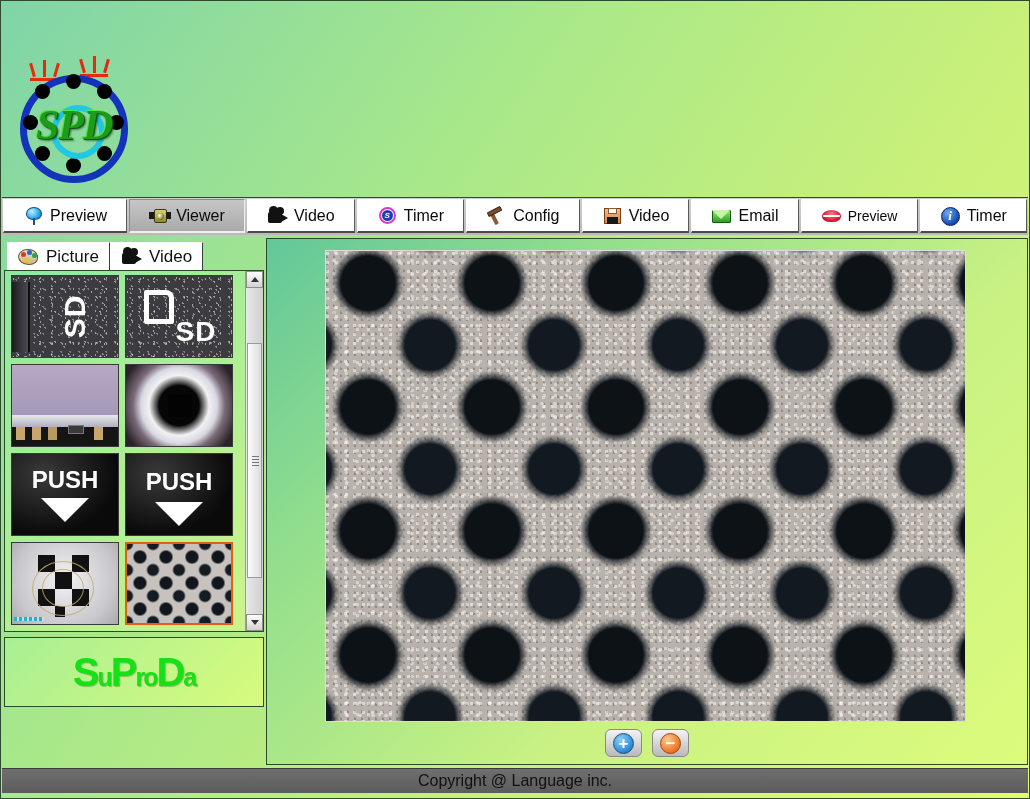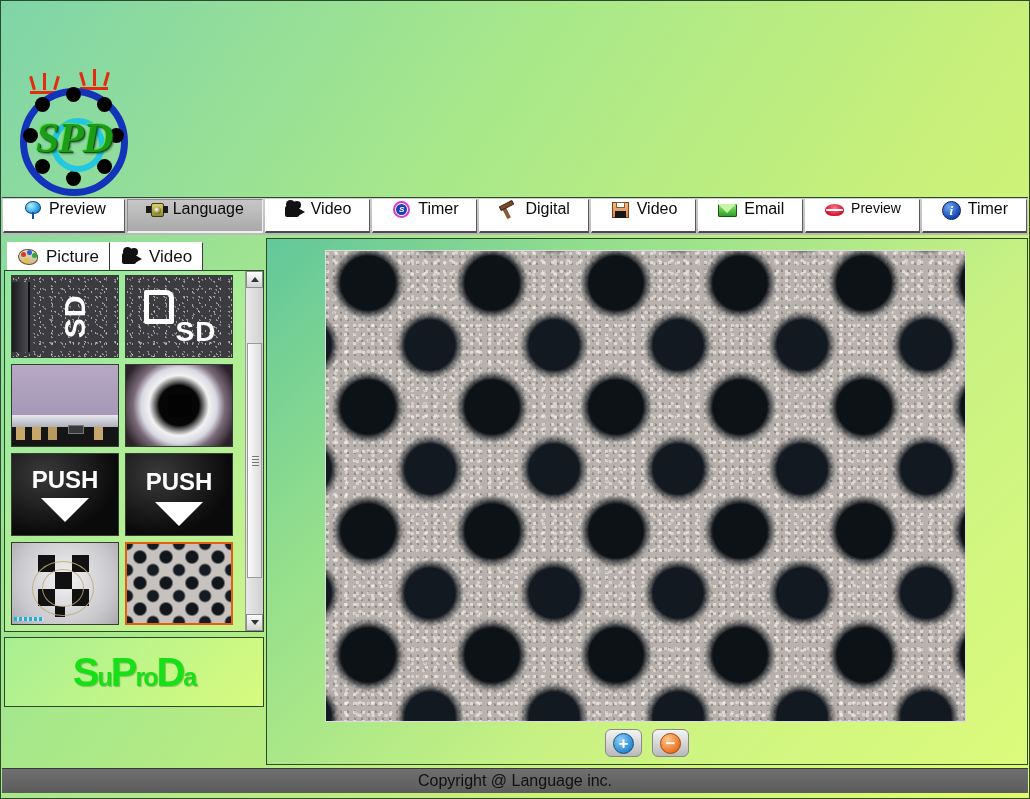--- a/index.html
+++ b/index.html
@@ -55,21 +55,21 @@
     background: linear-gradient(to bottom, #f08a66 0%, #d2401a 48%, #a82c10 52%, #e06a3c 100%);
   }
   .win-btn .glyph-min { width: 11px; height: 3px; background: #fff; margin-top: 6px; }
   .win-btn .glyph-max { width: 11px; height: 9px; border: 2px solid #fff; }
 
   
   #header {
     position: absolute; left: 1px; top: 27px; width: 1026px; height: 168px;
   }
   #spd-logo {
-    position: absolute; left: 16px; top: 38px; width: 140px; height: 130px;
+    position: absolute; left: 16px; top: 25px; width: 140px; height: 130px;
   }
   .crown { position: absolute; }
   .crown span {
     position: absolute; bottom: 4px; width: 3px; background: #e42b0e;
   }
   .crown .cbar {
     position: absolute; bottom: 0; left: 0; height: 3px; background: #e42b0e;
   }
   #logo-circle {
     position: absolute; left: 2px; top: 22px; width: 108px; height: 108px;
@@ -95,21 +95,21 @@
     position: absolute; left: 1px; top: 196px; width: 1026px; height: 38px;
     display: flex; align-items: stretch;
     background: linear-gradient(to bottom, #cfcfcf, #b9b9b9);
     border-top: 1px solid #2d4c2d;
   }
   .tbtn {
     flex: 1 1 auto; margin: 1px 1px 2px 1px;
     background: #fff;
     border-top: 1px solid #fff; border-left: 1px solid #fff;
     border-right: 1px solid #5a5a5a; border-bottom: 2px solid #4a4a4a;
-    display: flex; align-items: flex-start; justify-content: center; gap: 5px;
+    display: flex; align-items: center; justify-content: center; gap: 5px;
     font-size: 16px; color: #0a0a0a; cursor: pointer; white-space: nowrap;
     padding: 0 4px;
   }
   .tbtn.pressed {
     background: linear-gradient(to bottom, #c6c6c6, #aaa);
     border-top: 1px solid #8d8d8d; border-left: 1px solid #8d8d8d;
     border-right: 1px solid #efefef; border-bottom: 2px solid #efefef;
   }
   .tbtn .lbl { font-family: "Liberation Sans", sans-serif; }
   .tbtn.small .lbl { font-size: 14px; }
@@ -327,21 +327,21 @@
       <span class="lbl">Preview</span>
     </div>
 
     <div class="tbtn pressed">
       <span class="ticon ic-cap">
           <i class="c-l"></i>
           <i class="c-body"></i>
           <i class="c-lens"></i>
           <i class="c-r"></i>
         </span>
-      <span class="lbl">Language</span>
+      <span class="lbl">Viewer</span>
     </div>
 
     <div class="tbtn">
       <span class="ticon ic-vid">
           <i class="v-r1"></i>
           <i class="v-r2"></i>
           <i class="v-body"></i>
           <i class="v-lens"></i>
         </span>
       <span class="lbl">Video</span>
@@ -353,21 +353,21 @@
           <i class="t-i">S</i>
         </span>
       <span class="lbl">Timer</span>
     </div>
 
     <div class="tbtn">
       <span class="ticon ic-cfg">
           <i class="h-hand"></i>
           <i class="h-head"></i>
         </span>
-      <span class="lbl">Digital</span>
+      <span class="lbl">Config</span>
     </div>
 
     <div class="tbtn">
       <span class="ticon ic-save">
           <i class="s-body"></i>
           <i class="s-top"></i>
           <i class="s-bot"></i>
         </span>
       <span class="lbl">Video</span>
     </div>

